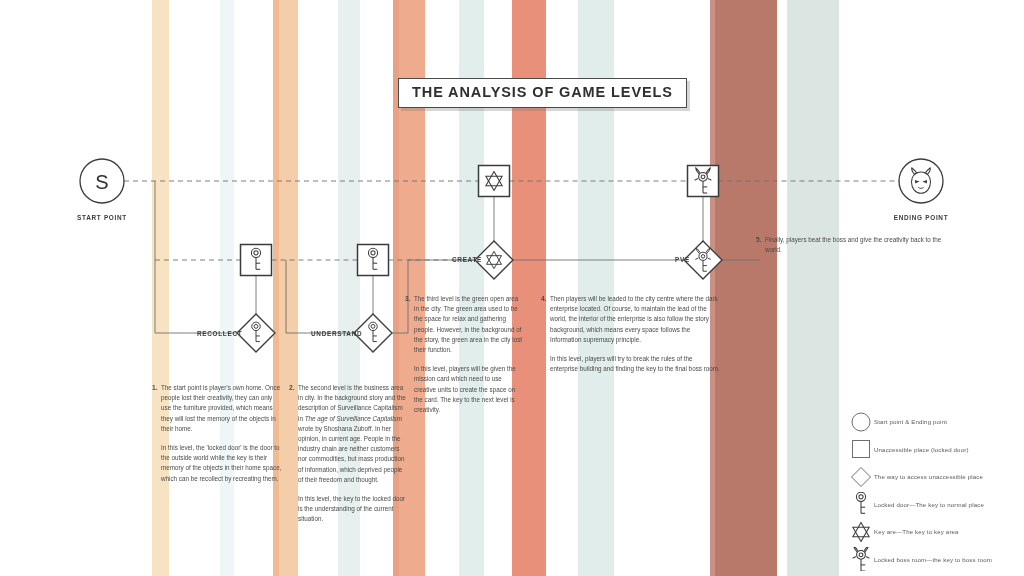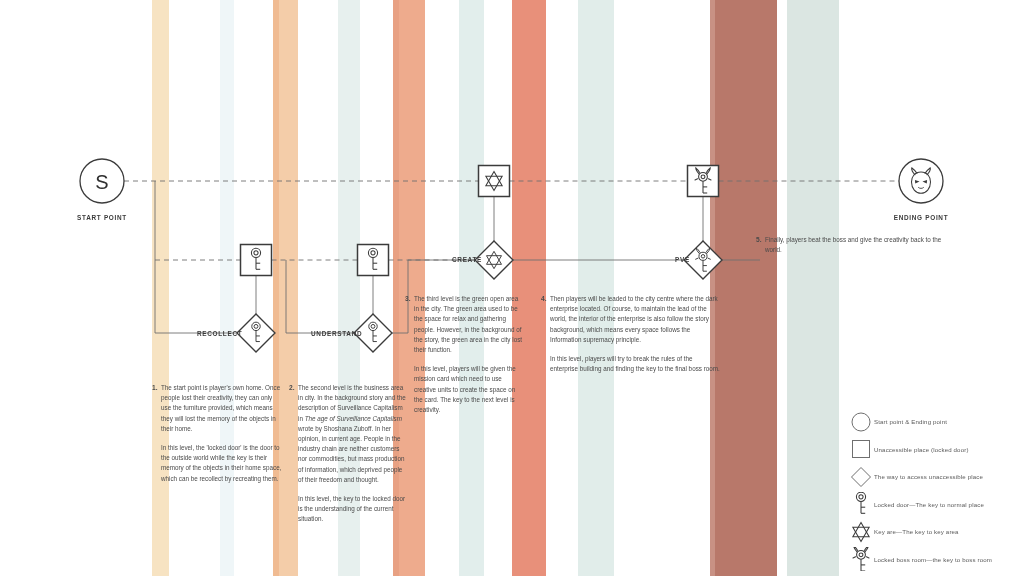--- a/index.html
+++ b/index.html
@@ -169,20 +169,23 @@
           <rect x="687.5" y="165.5" width="31" height="31" fill="#fff" stroke="#3b3b3b" stroke-width="1.5"></rect>
           <use href="#g-bosskey" transform="translate(703,183)"></use>
         </g>
         <g>
           <polygon points="703,241 722,260 703,279 684,260" fill="#fff" stroke="#3b3b3b" stroke-width="1.35"></polygon>
           <use href="#g-bosskey" transform="translate(703,262) scale(0.92)"></use>
         </g>
       </g>
   </svg>
 
+  <div id="title-box">
+    <div class="t">THE ANALYSIS OF GAME LEVELS</div>
+  </div>
 
   <div id="captions">
       <div class="node-cap" style="left: 102px; top: 214px; transform: translateX(-50%);">START POINT</div>
       <div class="node-cap" style="left: 921px; top: 214px; transform: translateX(-50%);">ENDING POINT</div>
       <div class="node-cap" style="left: 197px; top: 330px;">RECOLLECT</div>
       <div class="node-cap" style="left: 311px; top: 330px;">UNDERSTAND</div>
       <div class="node-cap" style="left: 452px; top: 256px;">CREATE</div>
       <div class="node-cap" style="left: 675px; top: 256px;">PVE</div>
     </div>
 

